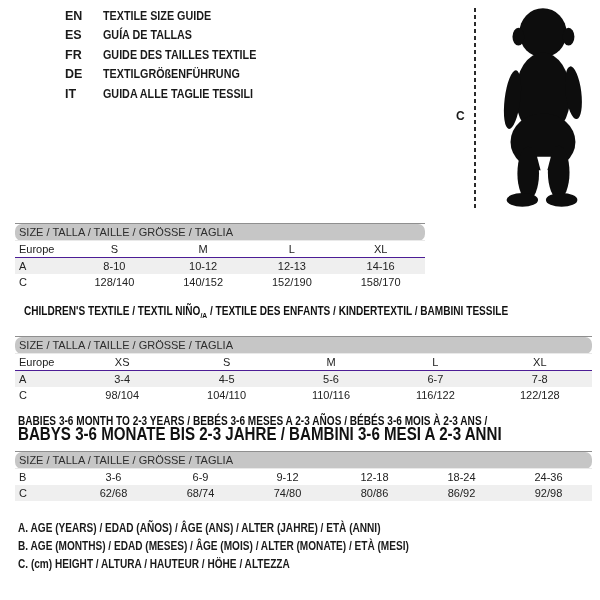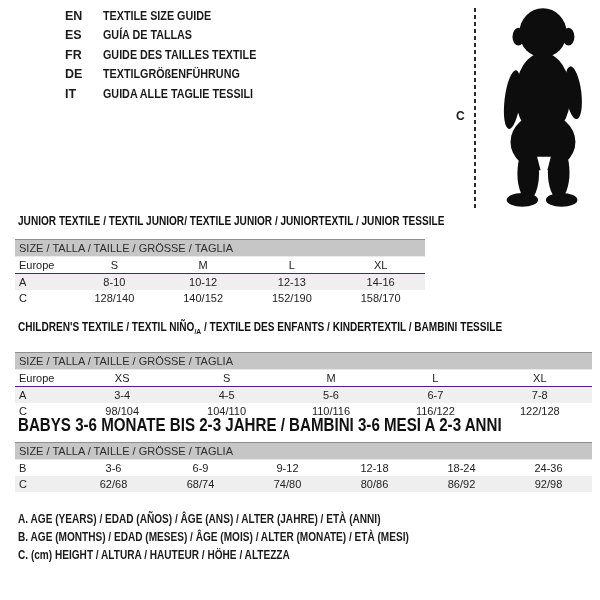--- a/index.html
+++ b/index.html
@@ -22,32 +22,32 @@
     background:repeating-linear-gradient(to bottom,#2a2a2a 0 4px,transparent 4px 7px);}
   .c-label{position:absolute;left:1px;top:105px;font-weight:700;font-size:12px;}
   .baby{position:absolute;left:27px;top:0;width:118px;height:206px;}
 
   
   .sect-title{margin:0 0 0 18px;font-size:12px;font-weight:700;line-height:13px;color:#111;}
   .cond{display:inline-block;transform:scaleX(0.84);transform-origin:0 50%;white-space:nowrap;}
   .cond sub{font-size:8px;}
 
   .sect-junior .sect-title{padding-top:3px;}
-  .sect-children .sect-title{padding-top:15px;}
+  .sect-children .sect-title{padding-top:15px;text-align:right;}
   .sect-babies .sect-title{padding-top:12px;}
   .title-line2{margin-left:18px;font-size:18px;font-weight:700;line-height:13px;color:#111;}
 
   table.size-table{border-collapse:collapse;margin:11px 0 0 15px;table-layout:fixed;font-size:11px;color:#222;}
   table.w-junior{width:410px;}
   table.w-full{width:577px;}
   table.size-table col.lab{width:55px;}
   table.size-table th{
     background:#c6c6c6;border-top:1px solid #8f8f8f;border-bottom:1px solid #e9e9e9;
     font-weight:400;text-align:left;height:16px;padding:0 0 0 4px;color:#2d2d2d;
-    font-size:11px;white-space:nowrap;overflow:hidden;
+    font-size:11px;white-space:nowrap;overflow:hidden;border-radius:7px;
   }
   table.size-table td{height:16px;padding:0;text-align:center;white-space:nowrap;}
   table.size-table td.lab{text-align:left;padding-left:4px;}
   table.size-table tbody tr.divider td{border-bottom:1px solid #4c1d95;}
   table.size-table tbody tr.stripe{background:#efefef;}
   .sect-children table.size-table{margin-top:14px;}
   .sect-babies table.size-table{margin-top:10px;}
 
   
   .notes{margin:18px 16px 0 18px;}
@@ -98,23 +98,20 @@
           <ellipse cx="78" cy="169" rx="11" ry="27"></ellipse>
           <ellipse cx="41" cy="197" rx="16" ry="7"></ellipse>
           <ellipse cx="81" cy="197" rx="16" ry="7"></ellipse>
         </g>
         <polygon points="56,153 70,153 63,180" fill="#ffffff"></polygon>
       </svg>
     </div>
   </div>
 
   <section class="sect-junior">
-    <h2 class="sect-title">
-      <span class="cond">JUNIOR TEXTILE / TEXTIL JUNIOR/ TEXTILE JUNIOR / JUNIORTEXTIL / JUNIOR TESSILE</span>
-    </h2>
     <table class="size-table w-junior">
       <colgroup>
           <col class="lab">
           <col>
           <col>
           <col>
           <col>
         </colgroup>
       <thead>
         <tr>
@@ -188,20 +185,23 @@
           <td>104/110</td>
           <td>110/116</td>
           <td>116/122</td>
           <td>122/128</td>
         </tr>
       </tbody>
     </table>
   </section>
 
   <section class="sect-babies">
+    <h2 class="sect-title">
+      <span class="cond">BABIES 3-6 MONTH TO 2-3 YEARS / BEBÉS 3-6 MESES A 2-3 AÑOS / BÉBÉS 3-6 MOIS À 2-3 ANS /</span>
+    </h2>
     <div class="title-line2">
       <span class="cond">BABYS 3-6 MONATE BIS 2-3 JAHRE / BAMBINI 3-6 MESI A 2-3 ANNI</span>
     </div>
     <table class="size-table w-full">
       <colgroup>
           <col class="lab">
           <col>
           <col>
           <col>
           <col>

